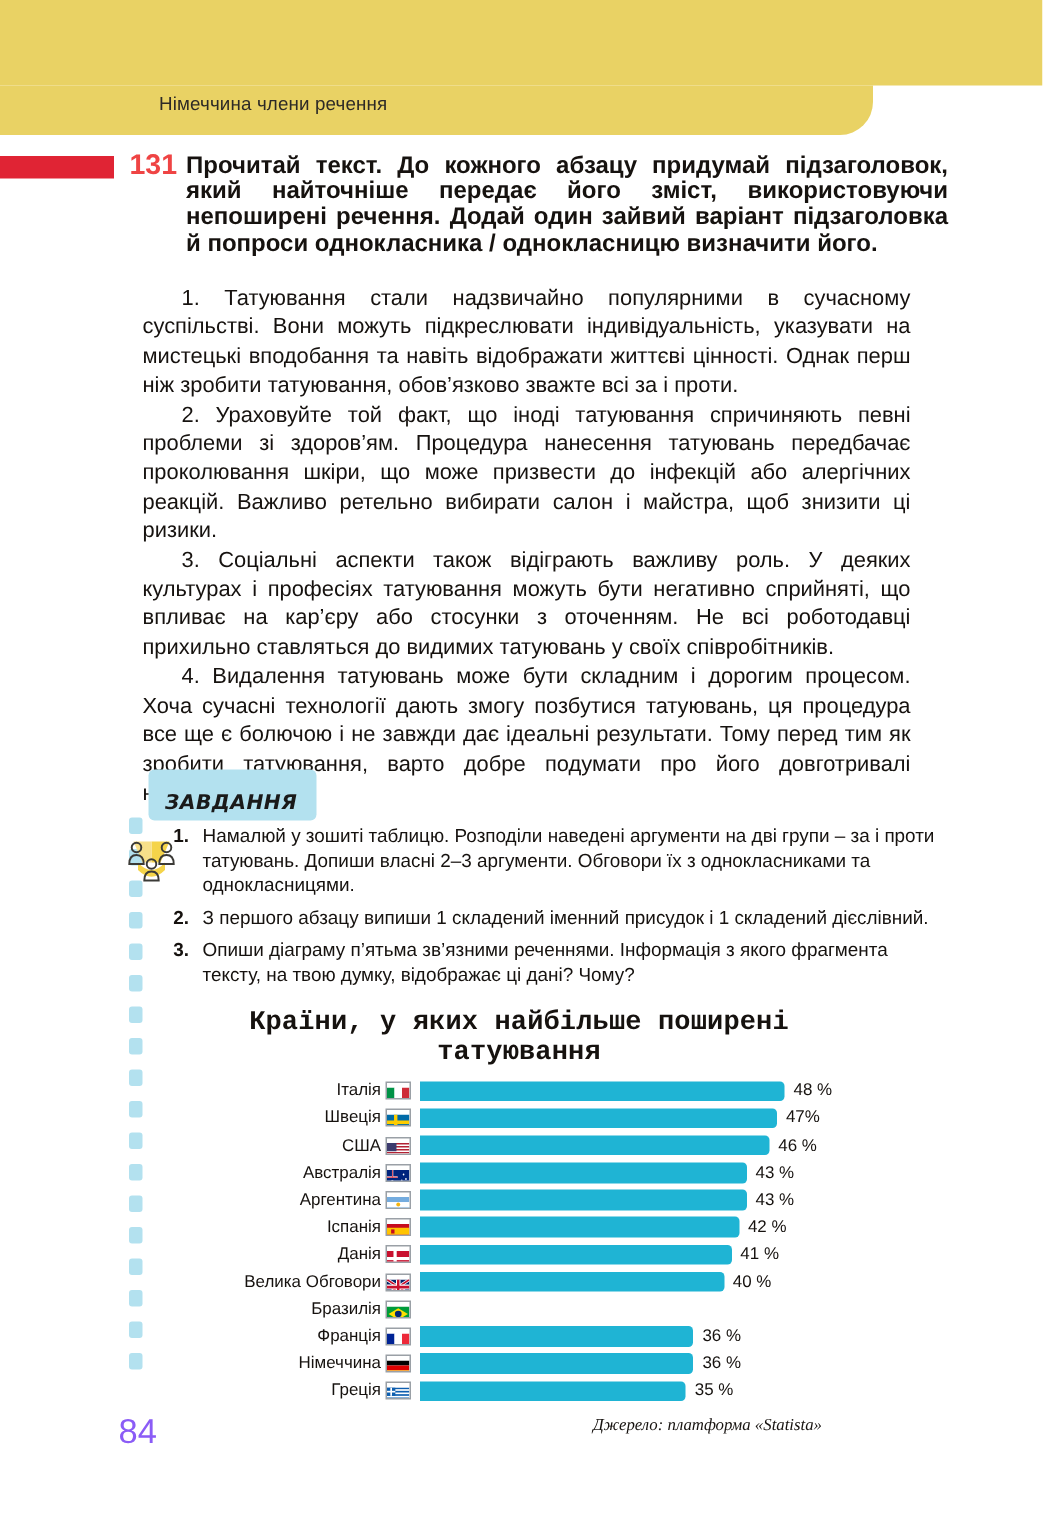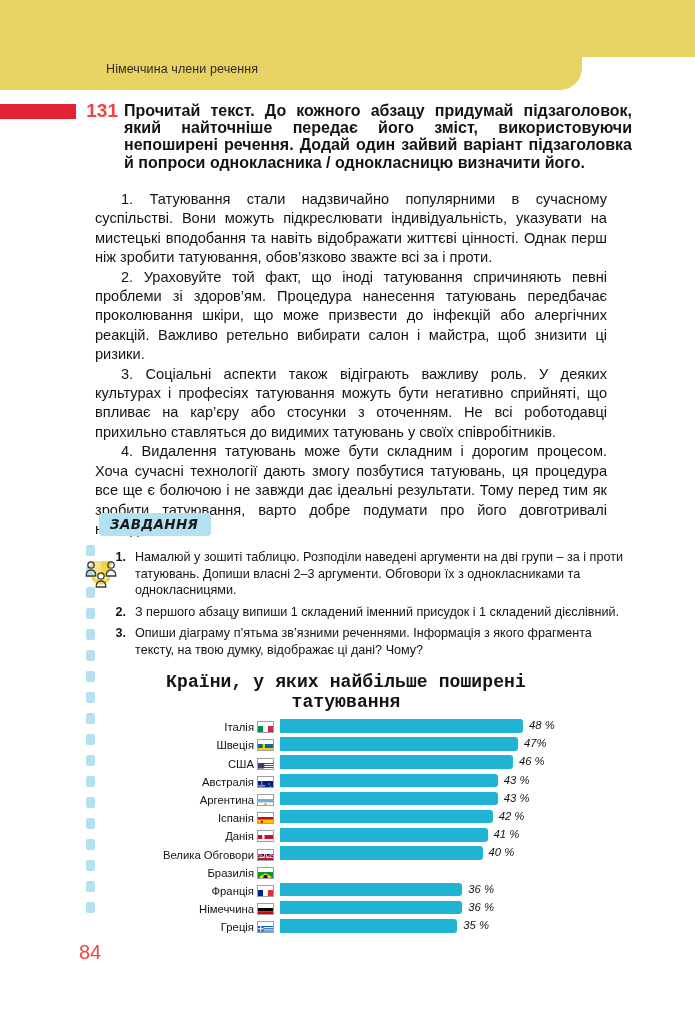--- a/index.html
+++ b/index.html
@@ -83,21 +83,21 @@
     margin: 0;
     text-indent: 26px;
   }
 
   
   .zavdannya-badge {
     position: absolute;
     left: 99px; top: 513px;
     background: #b3e1ef;
     border-radius: 4px;
-    padding: 3px 13px 4px 11px;
+    padding: 14px 13px 4px 11px;
     font-family: "DejaVu Sans", sans-serif;
     font-size: 13.5px;
     font-weight: bold;
     font-style: italic;
     color: #1a1a1a;
     letter-spacing: 0.3px;
   }
 
   
   .rail {
@@ -181,22 +181,22 @@
     flex: 0 0 17px;
     margin-right: 6px;
     border: 0.5px solid #9aa0a6;
     box-sizing: border-box;
     overflow: hidden;
     position: relative;
   }
   .row-bar-area {
     flex: 1;
     display: flex;
+    align-items: center;
     height: 100%;
-    font-style: italic;
   }
   .row-bar {
     height: 13.5px;
     background: #1fb4d4;
     border-radius: 0 3px 3px 0;
   }
   .row-value {
     font-size: 11.3px;
     color: #16120f;
     margin-left: 6px;
@@ -209,22 +209,22 @@
     font-family: "Liberation Serif", serif;
     font-style: italic;
     font-size: 11.2px;
     color: #16120f;
   }
 
   
   .page-number {
     position: absolute;
     left: 79px; top: 941px;
-    font-size: 20px;
-    color: #ef4444;
+    font-size: 23px;
+    color: #8b5cf6;
   }
 </style>
 </head>
 <body>
 
 <div class="header-band-top"></div>
 <div class="header-band-tab"></div>
 <div class="header-title">Німеччина члени речення</div>
 
 <div class="ex-redbar"></div>
@@ -454,15 +454,16 @@
             <rect width="10" height="10" fill="#0d5eaf"></rect>
             <rect x="4" y="0" width="2" height="10" fill="#fff"></rect>
             <rect x="0" y="4" width="10" height="2" fill="#fff"></rect>
           </svg></div>
         <div class="row-bar-area">
           <div class="row-bar" style="background: rgb(31, 180, 212); width: 177.188px;"></div>
           <div class="row-value">35 %</div>
         </div>
       </div>
     </div>
+  <div class="chart-source">Джерело: платформа «Statista»</div>
 </div>
 
 <div class="page-number">84</div>
 
 </body></html>

